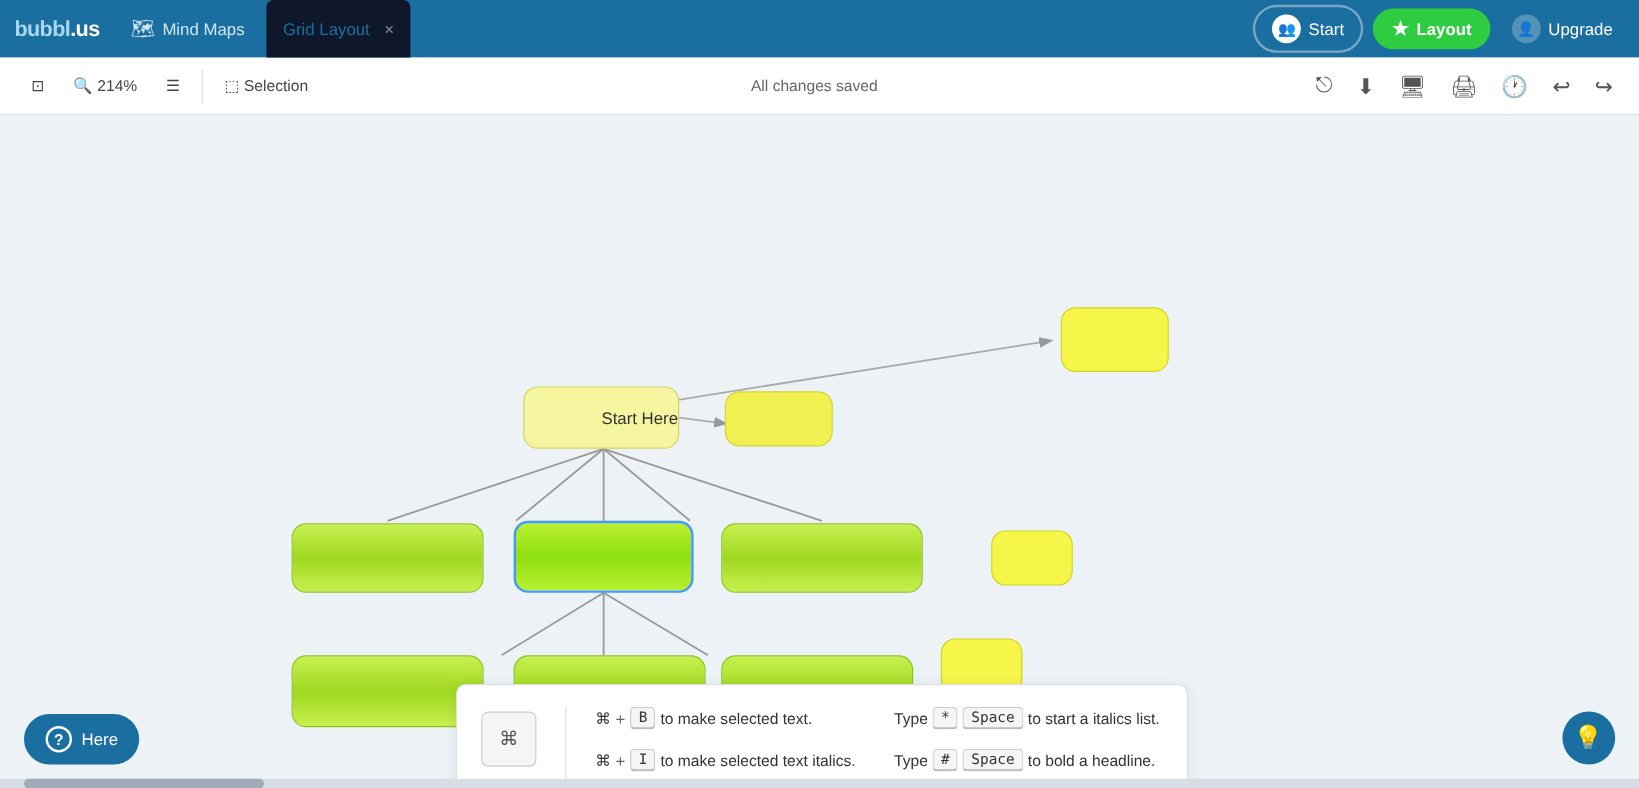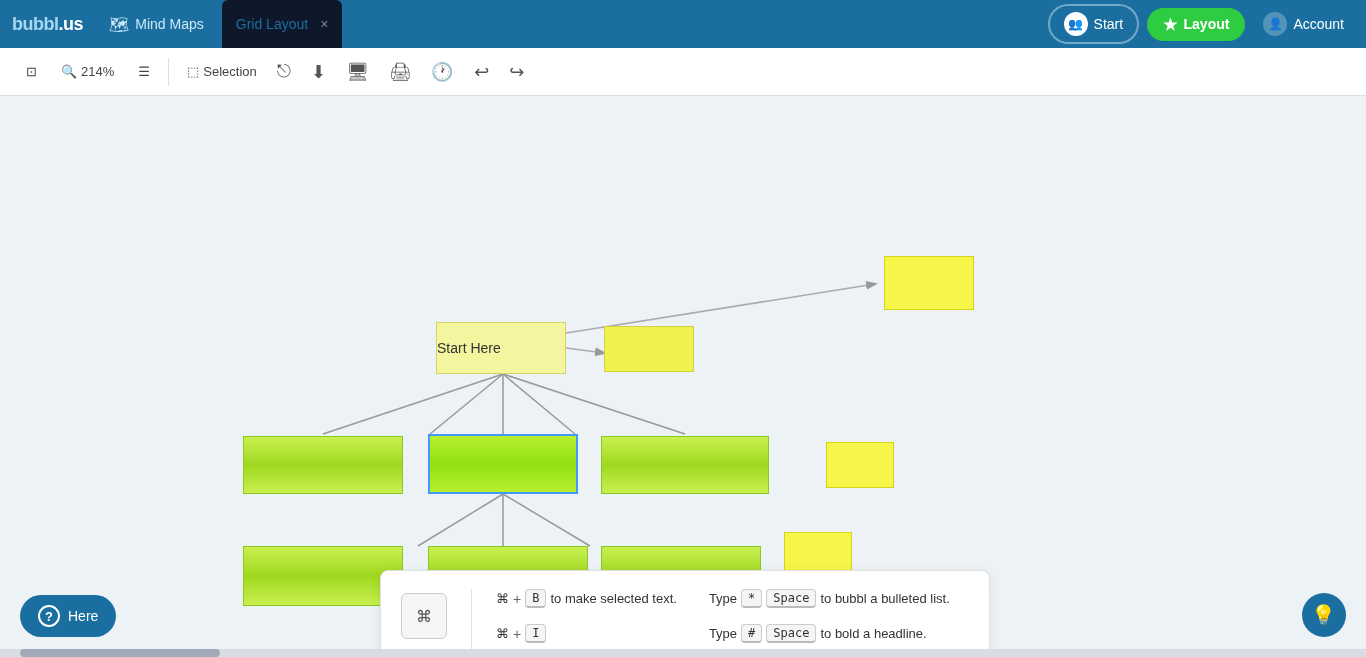--- a/index.html
+++ b/index.html
@@ -143,24 +143,24 @@
       position: relative;
       width: 1366px;
       height: 561px;
       background: #edf2f7;
       overflow: hidden;
     }
 
     
     .node {
       position: absolute;
-      border-radius: 0;
-      display: flex;
-      align-items: center;
-      justify-content: flex-start;
+      border-radius: 12px;
+      display: flex;
+      align-items: center;
+      justify-content: flex-end;
       font-size: 14px;
       font-weight: 500;
       color: #333;
       cursor: pointer;
     }
     .node-start {
       background: #f5f5a0;
       border: 1px solid #d4d466;
       width: 130px; height: 52px;
       left: 436px; top: 226px;
@@ -366,41 +366,42 @@
     <button class="btn-teams">
       <span class="circle-icon teams-icon">👥</span>
       <span>Start</span>
     </button>
     <button class="btn-upgrade">
       <span class="star-icon">★</span>
       <span>Layout</span>
     </button>
     <button class="btn-account">
       <span class="circle-icon account-icon">👤</span>
-      <span>Account</span>
+      <span>Upgrade</span>
     </button>
   </div>
 </div>
 
 <div id="toolbar">
   <button class="tool-btn">
     <span>⊡</span>
   </button>
   <button class="tool-btn">
     <span>🔍</span>
     <span>214%</span>
   </button>
   <button class="tool-btn">
     <span>☰</span>
   </button>
   <div class="tool-sep"></div>
   <button class="tool-btn">
     <span>⬚</span>
     <span>Selection</span>
   </button>
+  <div class="status-text">All changes saved</div>
   <div class="toolbar-right">
     <button class="toolbar-icon-btn">
       <span>⎋</span>
     </button>
     <button class="toolbar-icon-btn">
       <span>⬇</span>
     </button>
     <button class="toolbar-icon-btn">
       <span>🖥</span>
     </button>
@@ -479,29 +480,30 @@
           <div class="tip-row">
             <span>⌘</span>
             <span class="plus-sign">+</span>
             <span class="kbd">B</span>
             <span>to make selected text.</span>
           </div>
           <div class="tip-row">
             <span>⌘</span>
             <span class="plus-sign">+</span>
             <span class="kbd">I</span>
+            <span>to make selected text italics.</span>
           </div>
 
         </div>
         <div style="display:flex; flex-direction:column; gap:8px;">
           <div class="tip-row">
             <span>Type</span>
             <span class="kbd">*</span>
             <span class="kbd">Space</span>
-            <span>to bubbl a bulleted list.</span>
+            <span>to start a italics list.</span>
           </div>
           <div class="tip-row">
             <span>Type</span>
             <span class="kbd">#</span>
             <span class="kbd">Space</span>
             <span>to bold a headline.</span>
           </div>
 
         </div>
       </div>

